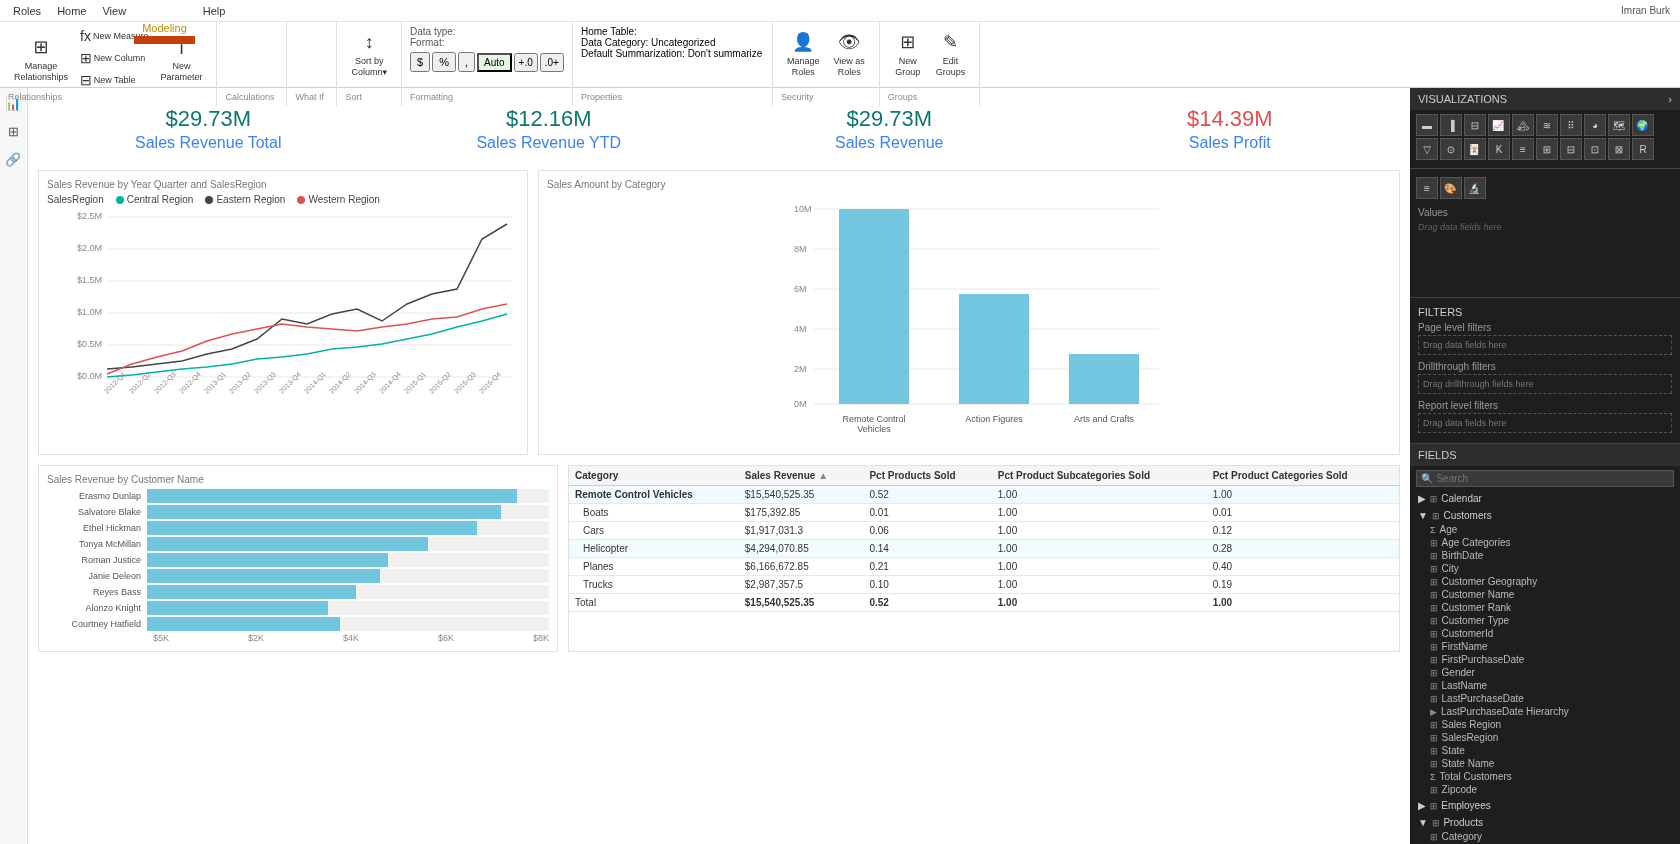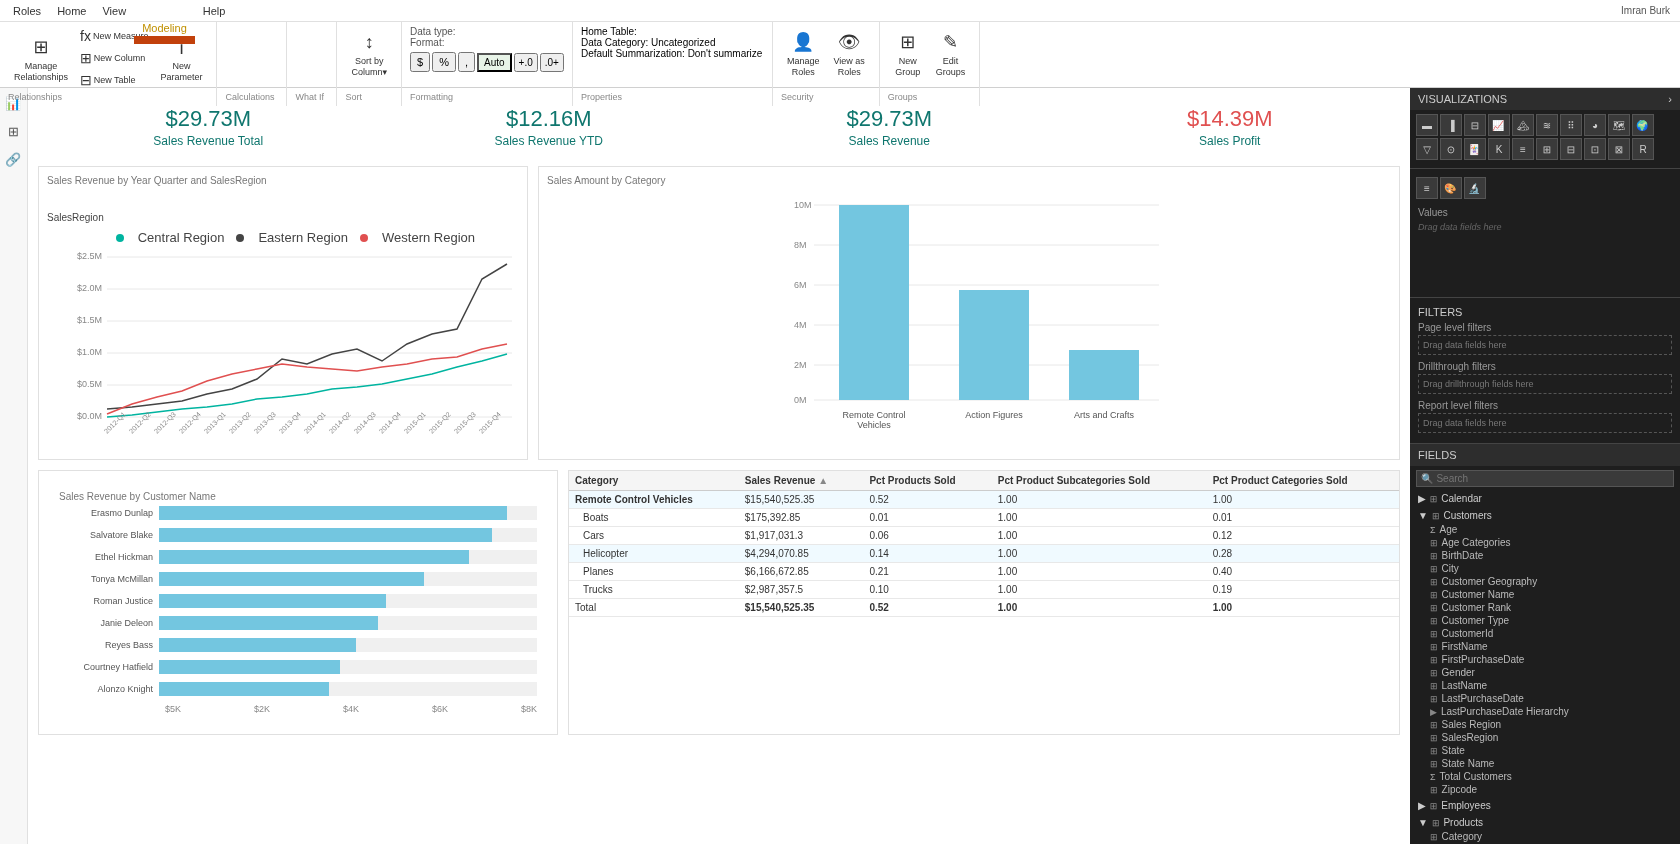--- a/index.html
+++ b/index.html
@@ -24,35 +24,35 @@
     .left-bar { width: 28px; background: #f7f7f7; border-right: 1px solid #e0e0e0; display: flex; flex-direction: column; align-items: center; padding-top: 4px; gap: 6px; }
     .left-bar-icon { width: 22px; height: 22px; display: flex; align-items: center; justify-content: center; cursor: pointer; font-size: 13px; color: #555; }
 
     
     .content-area { flex: 1; background: #fff; overflow: auto; padding: 10px; }
 
     
     .kpi-row { display: flex; gap: 0; margin-bottom: 10px; }
     .kpi-card { flex: 1; text-align: center; padding: 8px; }
     .kpi-value { font-size: 22px; font-weight: 400; margin-bottom: 2px; }
-    .kpi-label { font-size: 12px; color: #0f766e; }
+    .kpi-label { font-size: 16px; color: #3b82f6; }
     .kpi-value.teal { color: #0f766e; }
     .kpi-value.red { color: #e05050; }
 
     
     .charts-row { display: flex; gap: 10px; margin-bottom: 10px; border-radius: 17px; }
     .chart-box { border: 1px solid #e0e0e0; padding: 8px; background: #fff; }
     .chart-title { font-size: 10px; color: #777; margin-bottom: 4px; }
     .chart-subtitle { font-size: 10px; color: #444; margin-bottom: 4px; display: flex; gap: 12px; align-items: center; }
-    .legend-item { display: flex; align-items: center; gap: 14px; font-size: 13px; margin-top: 40px; }
+    .legend-item { display: flex; align-items: center; gap: 3px; font-size: 10px; }
     .legend-dot { width: 8px; height: 8px; border-radius: 50%; }
 
     
     .bottom-row { display: flex; gap: 10px; }
-    .bar-horizontal-chart { border: 1px solid #e0e0e0; padding: 20px; flex: 0 0 520px; }
+    .bar-horizontal-chart { border: 1px solid #e0e0e0; padding: 8px; flex: 0 0 520px; }
     .data-table { border: 1px solid #e0e0e0; flex: 1; padding: 0; }
 
     
     .right-panel { width: 270px; background: #1e1e1e; color: #ccc; display: flex; flex-direction: column; overflow: hidden; }
     .right-panel-top { flex: 0 0 210px; border-bottom: 1px solid #444; }
     .right-panel-section-header { background: #2d2d2d; padding: 5px 8px; font-size: 11px; color: #ccc; display: flex; align-items: center; justify-content: space-between; cursor: pointer; }
     .viz-icons-row { display: flex; flex-wrap: wrap; gap: 2px; padding: 4px 6px; }
     .viz-icon { width: 22px; height: 22px; background: #3a3a3a; border: 1px solid #555; display: flex; align-items: center; justify-content: center; font-size: 10px; cursor: pointer; color: #ccc; }
     .panel-divider { border: none; border-top: 1px solid #444; margin: 4px 0; }
     .search-box { background: #3a3a3a; border: 1px solid #555; margin: 4px 6px; display: flex; align-items: center; padding: 2px 4px; }
@@ -69,21 +69,21 @@
     .filter-drop-zone { border: 1px dashed #555; padding: 4px; font-size: 9px; color: #777; margin-bottom: 4px; min-height: 18px; }
 
     
     .data-table table { width: 100%; border-collapse: collapse; font-size: 10px; }
     .data-table th { background: #f5f5f5; border-bottom: 1px solid #ccc; padding: 4px 6px; text-align: left; font-weight: 600; color: #333; }
     .data-table td { padding: 3px 6px; border-bottom: 1px solid #e8e8e8; color: #333; }
     .data-table tr.highlighted { background: #f0faff; }
     .data-table tr.total-row td { font-weight: bold; border-top: 1px solid #aaa; }
 
     
-    .h-bar-row { display: flex; align-items: center; margin-bottom: 8px; }
+    .h-bar-row { display: flex; align-items: center; margin-bottom: 2px; }
     .h-bar-label { width: 100px; text-align: right; padding-right: 6px; font-size: 9px; color: #555; flex-shrink: 0; overflow: hidden; text-overflow: ellipsis; white-space: nowrap; }
     .h-bar-track { flex: 1; height: 14px; background: #f0f0f0; }
     .h-bar-fill { height: 100%; background: #73c6e0; }
     .h-bar-axis { display: flex; justify-content: space-between; padding-left: 106px; font-size: 9px; color: #888; margin-top: 2px; }
     .values-label { font-size: 10px; color: #999; padding: 4px 8px 2px; }
     .drag-zone { font-size: 9px; color: #666; padding: 2px 8px; font-style: italic; }
   </style>
 </head>
 <body>
 
@@ -366,29 +366,29 @@
         <div class="h-bar-fill" style="width:58%;"></div>
       </div>
     </div>
             <div class="h-bar-row">
       <div class="h-bar-label">Reyes Bass</div>
       <div class="h-bar-track">
         <div class="h-bar-fill" style="width:52%;"></div>
       </div>
     </div>
             <div class="h-bar-row">
+      <div class="h-bar-label">Alonzo Knight</div>
+      <div class="h-bar-track">
+        <div class="h-bar-fill" style="width:45%;"></div>
+      </div>
+    </div>
+            <div class="h-bar-row">
       <div class="h-bar-label">Courtney Hatfield</div>
       <div class="h-bar-track">
         <div class="h-bar-fill" style="width:48%;"></div>
-      </div>
-    </div>
-            <div class="h-bar-row">
-      <div class="h-bar-label">Alonzo Knight</div>
-      <div class="h-bar-track">
-        <div class="h-bar-fill" style="width:45%;"></div>
       </div>
     </div>
           </div>
         <div class="h-bar-axis">
           <span>$5K</span>
             <span>$2K</span>
             <span>$4K</span>
             <span>$6K</span>
             <span>$8K</span>
         </div>

